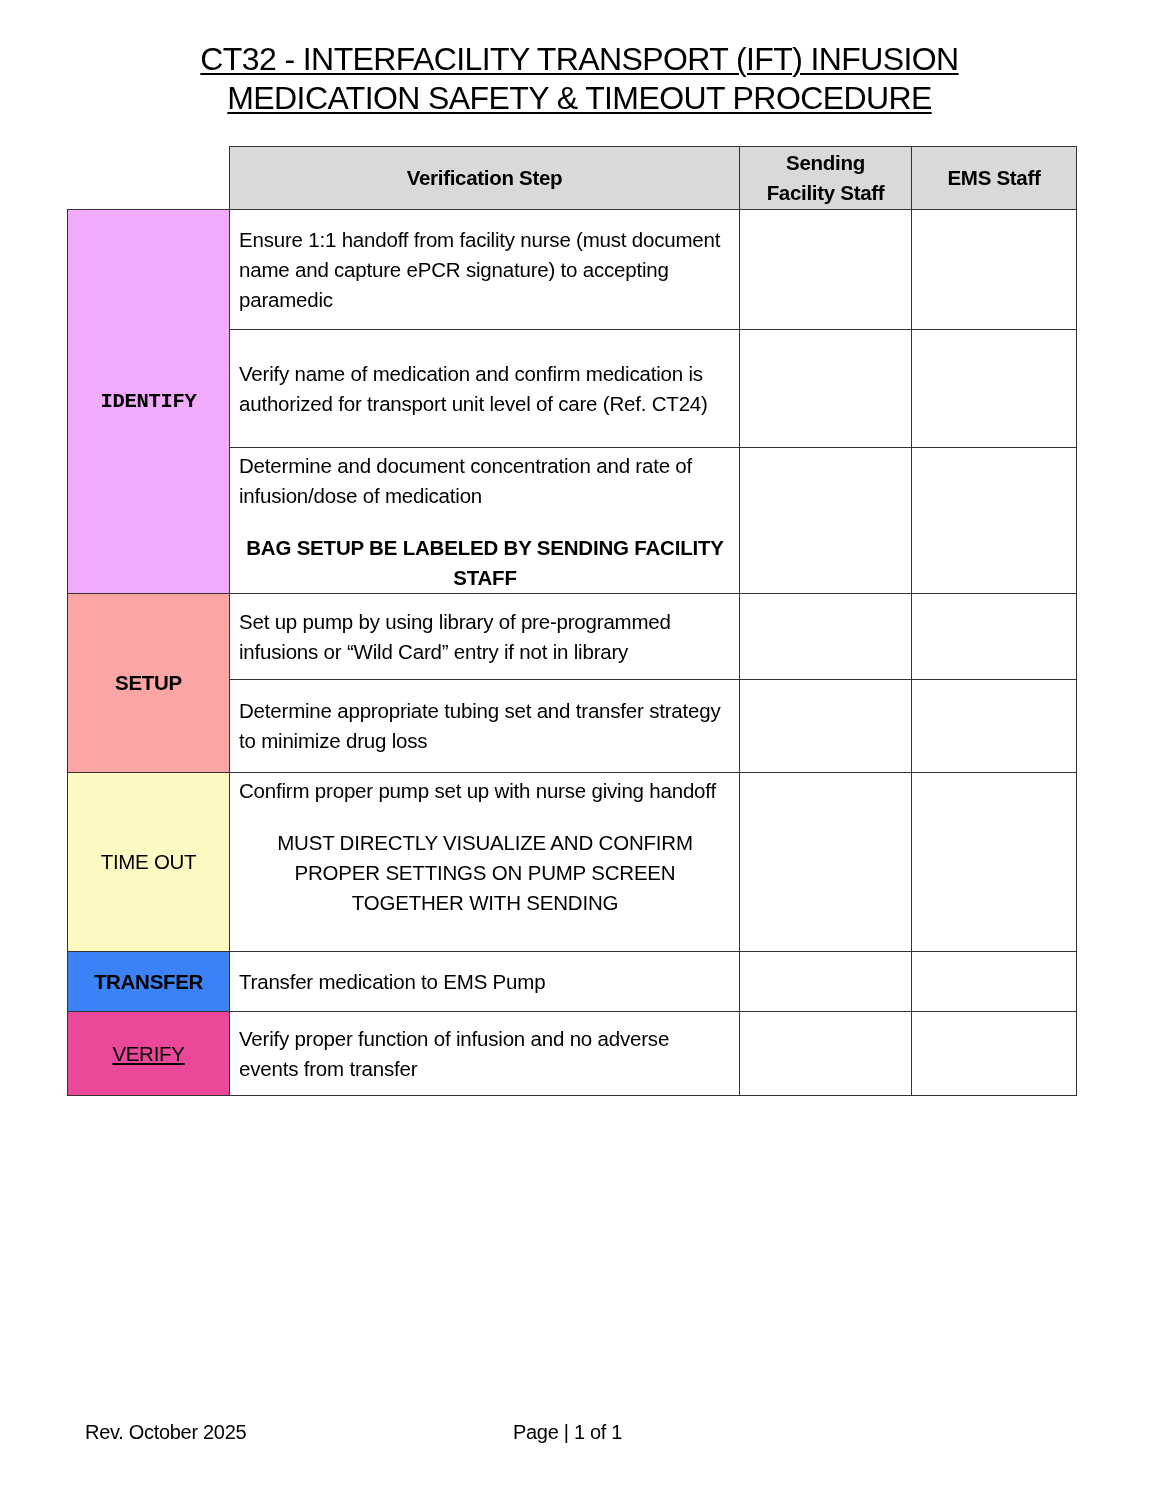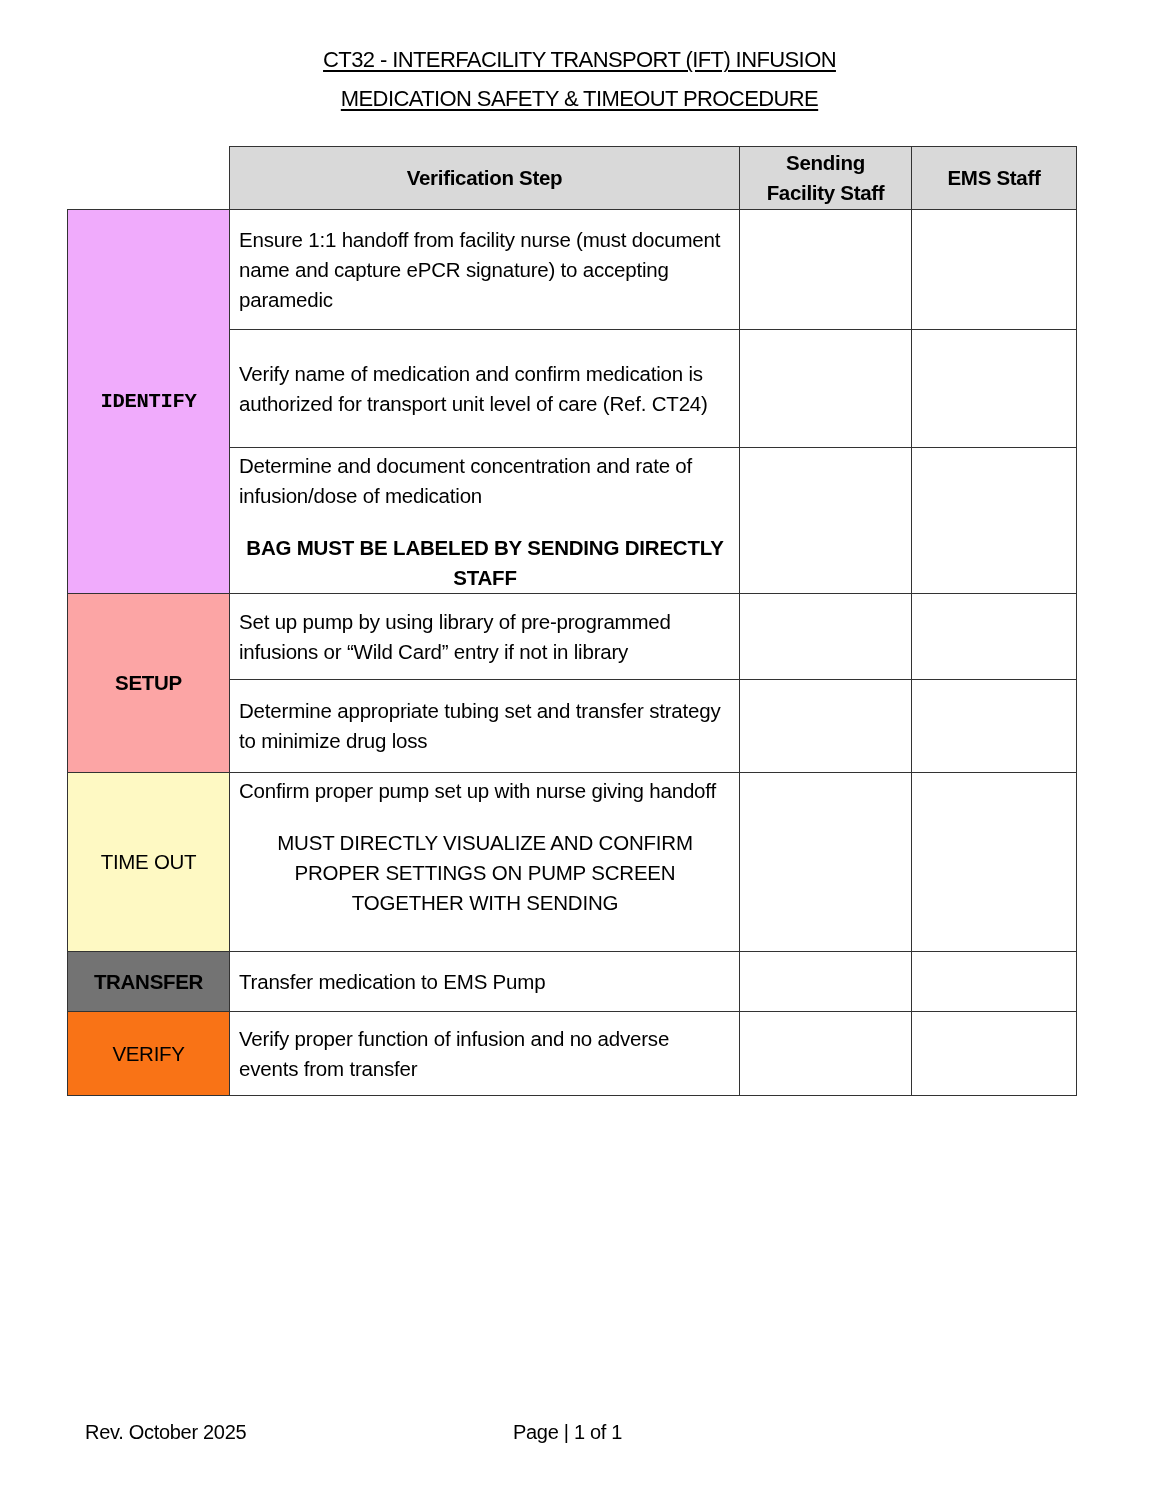--- a/index.html
+++ b/index.html
@@ -2,21 +2,21 @@
 <html><head>
   <meta charset="utf-8">
   <style>
     html, body { margin: 0; padding: 0; background: #ffffff; }
     body {
       width: 1159px; height: 1500px; position: relative; overflow: hidden;
       font-family: "Liberation Sans", sans-serif; color: #000;
     }
     .title {
       position: absolute; left: 0; width: 1159px; top: 40px;
-      text-align: center; font-size: 22px; line-height: 39px;
+      text-align: center; font-size: 32px; line-height: 39px;
       letter-spacing: -0.6px;
     }
     .title span { display: block; text-decoration: underline; text-decoration-thickness: 2px; text-underline-offset: 3px; }
     table.sheet {
       position: absolute; left: 67px; top: 146px;
       border-collapse: collapse; table-layout: fixed;
       width: 1009px;
       padding-left: 9px;
     }
     table.sheet td, table.sheet th {
@@ -76,21 +76,21 @@
       <td class="sig"></td>
     </tr>
     <tr style="height:118px">
       <td class="step">Verify name of medication and confirm medication is authorized for transport unit level of care (Ref. CT24)</td>
       <td class="sig"></td>
       <td class="sig"></td>
     </tr>
     <tr style="height:146px">
       <td class="step top">
         <div>Determine and document concentration and rate of infusion/dose of medication</div>
-        <div class="note bold">BAG MUST BE LABELED BY SENDING DIRECTLY STAFF</div>
+        <div class="note bold">BAG SETUP BE LABELED BY SENDING FACILITY STAFF</div>
       </td>
       <td class="sig"></td>
       <td class="sig"></td>
     </tr>
 
     <tr style="height:86px">
       <td class="phase" rowspan="2" style="background: #fca5a5;">SETUP</td>
       <td class="step">Set up pump by using library of pre-programmed infusions or “Wild Card” entry if not in library</td>
       <td class="sig"></td>
       <td class="sig"></td>
@@ -105,28 +105,28 @@
       <td class="phase" style="font-weight: normal; background: #fef9c3;">TIME OUT</td>
       <td class="step top">
         <div>Confirm proper pump set up with nurse giving handoff</div>
         <div class="note small-gap">MUST DIRECTLY VISUALIZE AND CONFIRM PROPER SETTINGS ON PUMP SCREEN TOGETHER WITH SENDING</div>
       </td>
       <td class="sig"></td>
       <td class="sig"></td>
     </tr>
 
     <tr style="height:60px">
-      <td class="phase" style="background: #737373;">TRANSFER</td>
+      <td class="phase" style="background: #3b82f6;">TRANSFER</td>
       <td class="step">Transfer medication to EMS Pump</td>
       <td class="sig"></td>
       <td class="sig"></td>
     </tr>
 
     <tr style="height:84px">
-      <td class="phase" style="font-weight: normal; background: #f97316;">VERIFY</td>
+      <td class="phase" style="font-weight: normal; background: #ec4899; text-decoration: underline;">VERIFY</td>
       <td class="step">Verify proper function of infusion and no adverse events from transfer</td>
       <td class="sig"></td>
       <td class="sig"></td>
     </tr>
   </tbody>
 </table>
 
 <div class="footer-left">Rev. October 2025</div>
 <div class="footer-center">Page | 1 of 1</div>
 

